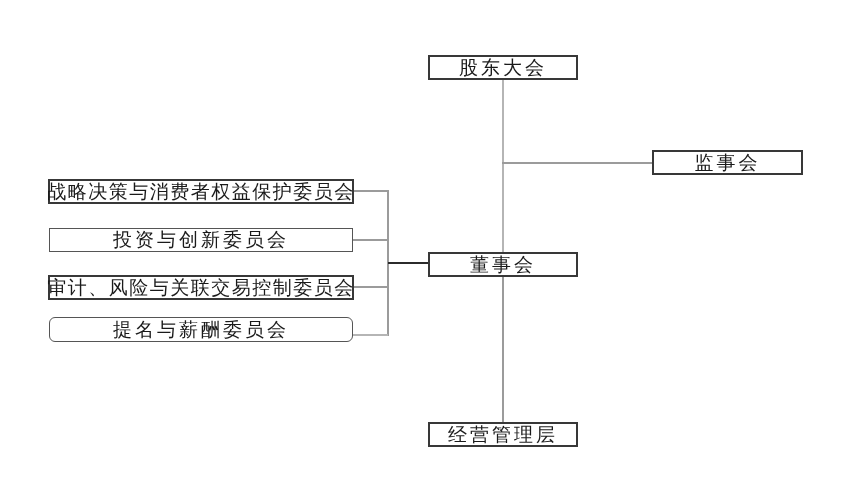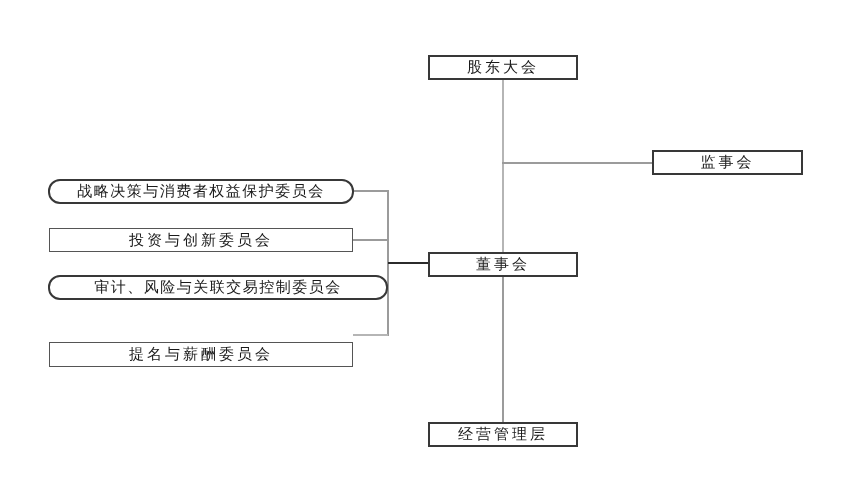--- a/index.html
+++ b/index.html
@@ -14,53 +14,52 @@
     height: 487px;
     background: #ffffff;
     overflow: hidden;
   }
   .node {
     position: absolute;
     box-sizing: border-box;
     background: #ffffff;
     border: 2px solid #383838;
     color: #1a1a1a;
-    font-size: 15px;
+    font-size: 19px;
     letter-spacing: 3px;
     display: flex;
     align-items: center;
     justify-content: center;
     white-space: nowrap;
     z-index: 2;
   }
   .node.thin {
     border-width: 1px;
     border-color: #555555;
   }
   .node.long {
     letter-spacing: 1.5px;
-    border-radius: 12px;
   }
   .line {
     position: absolute;
     background: #9b9b9b;
     z-index: 1;
   }
   .line.light { background: #b5b5b5; }
   .line.dark  { background: #2b2b2b; }
 
   
   #n-shareholders { left: 428px; top: 55px;  width: 150px; height: 25px; }
   #n-supervisors  { left: 652px; top: 150px; width: 151px; height: 25px; font-family: Liberation Mono, monospace; }
   #n-directors    { left: 428px; top: 252px; width: 150px; height: 25px; }
   #n-management   { left: 428px; top: 422px; width: 150px; height: 25px; }
   #n-c1 { left: 48px; top: 179px; width: 306px; height: 25px; }
   #n-c2 { left: 49px; top: 228px; width: 304px; height: 24px; text-align: center; }
-  #n-c3 { left: 48px; top: 275px; width: 340px; height: 25px; }
-  #n-c4 { left: 49px; top: 342px; width: 304px; height: 25px; }
+  #n-c3 { left: 48px; top: 275px; width: 306px; height: 25px; }
+  #n-c4 { left: 49px; top: 317px; width: 304px; height: 25px; border-radius: 6px; }
 
   
   #l-v-top        { left: 502px; top: 80px;  width: 2px;   height: 172px; }
   #l-h-supervisor { left: 502px; top: 162px; width: 150px; height: 2px; }
   #l-v-bottom     { left: 502px; top: 277px; width: 2px;   height: 145px; }
   #l-bus          { left: 387px; top: 190px; width: 2px;   height: 146px; }
   #l-c1           { left: 354px; top: 190px; width: 34px;  height: 2px; }
   #l-c2           { left: 353px; top: 239px; width: 35px;  height: 2px; }
   #l-c3           { left: 354px; top: 286px; width: 34px;  height: 2px; }
   #l-c4           { left: 353px; top: 334px; width: 35px;  height: 2px; }

